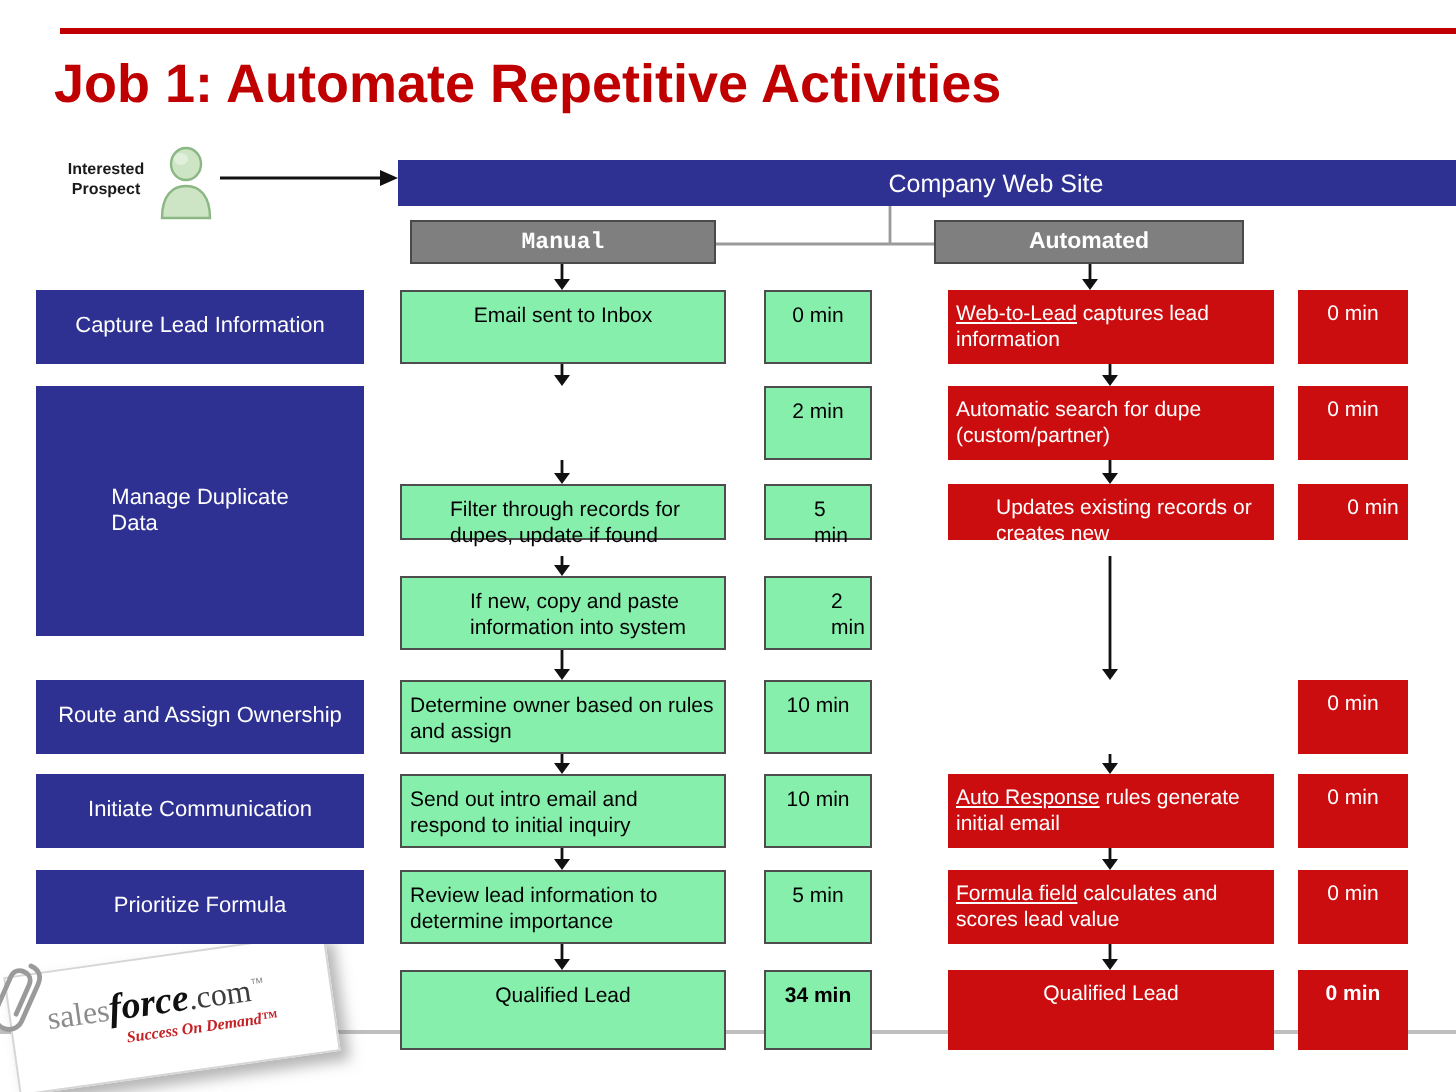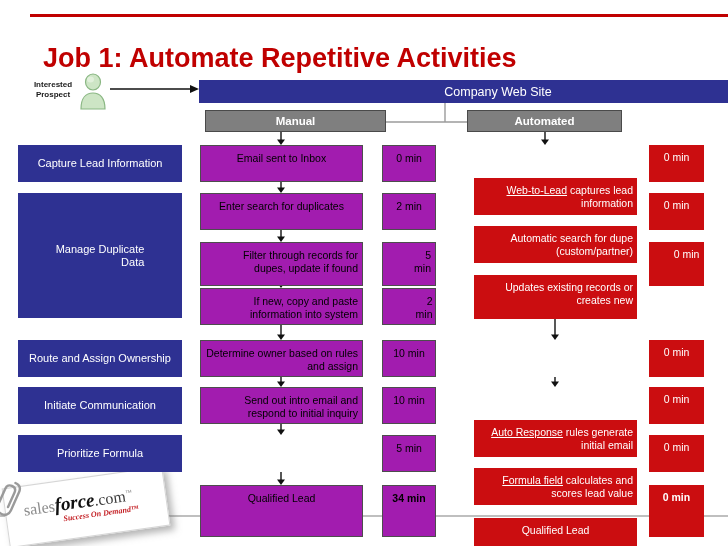--- a/index.html
+++ b/index.html
@@ -1,53 +1,53 @@
 <!DOCTYPE html>
 <html><head>
 <meta charset="utf-8">
 <style>
   html,body{margin:0;padding:0;background:#fff;}
   .stage{position:relative;width:728px;height:546px;background:#fff;overflow:hidden;
          font-family:"Liberation Sans",sans-serif;}
   
   .top-rule{position:absolute;left:30px;top:14px;width:698px;height:3px;background:#c00000;}
-  .title{position:absolute;left:27px;top:27px;margin:16px;font-size:27px;font-weight:bold;
+  .title{position:absolute;left:27px;top:27px;margin:0;font-size:27px;font-weight:bold;
          color:#c00000;letter-spacing:0;}
   
   .prospect-label{position:absolute;left:26px;top:80px;width:54px;text-align:center;
      font-size:8px;font-weight:bold;color:#1a1a1a;line-height:9.5px;white-space:pre-line;}
   .prospect-icon{position:absolute;left:78px;top:72px;}
   
   .connectors{position:absolute;left:0;top:0;z-index:1;pointer-events:none;}
   
   .banner{position:absolute;left:199px;top:80px;width:598px;height:23px;background:#2e3192;
      color:#fff;font-size:12.5px;display:flex;align-items:center;justify-content:center;z-index:2;}
   .col-header{position:absolute;top:110px;height:22px;background:#7f7f7f;border:1px solid #4a4a4a;
      color:#fff;font-size:11.5px;font-weight:bold;display:flex;align-items:center;justify-content:center;
      box-sizing:border-box;z-index:2;}
-  .manual-header{left:205px;width:181px;}
+  .manual-header{left:205px;width:153px;font-family:Liberation Mono, monospace;}
   .auto-header{left:467px;width:155px;}
   
   .box{position:absolute;box-sizing:border-box;display:flex;flex-direction:column;align-items:center;
-     justify-content:flex-start;text-align:right;z-index:2;font-size:10.5px;line-height:13px;
+     justify-content:flex-start;text-align:left;z-index:2;font-size:10.5px;line-height:13px;
      padding:6px 4px 2px 4px;}
   .blue{background:#2e3192;color:#fff;justify-content:center;padding-top:2px;white-space:pre-line;
      font-size:11px;left:18px;width:164px;}
-  .gray{background:#a21caf;border:1.3px solid #4d4d4d;color:#000;}
+  .gray{background:#86efac;border:1.3px solid #4d4d4d;color:#000;}
   .red{background:#cb0d10;color:#fff;}
   .mcol{left:200px;width:163px;}
   .mtime{left:382px;width:54px;}
-  .acol{left:474px;width:163px;margin-top:33px;}
+  .acol{left:474px;width:163px;}
   .atime{left:649px;width:55px;}
   .bold{font-weight:bold;}
   .u{text-decoration:underline;}
   
-  .r1{top:145px;height:37px;} .r2{top:193px;height:37px;} .r3{top:242px;height:44px;padding-left:24px;}
+  .r1{top:145px;height:37px;} .r2{top:193px;height:37px;} .r3{top:242px;height:28px;padding-left:24px;}
   .r4{top:288px;height:37px;padding-left:34px;} .r5{top:340px;height:37px;} .r6{top:387px;height:37px;}
-  .r7{top:435px;height:37px;} .r8{top:485px;height:52px;}
+  .r7{top:435px;height:37px;} .r8{top:485px;height:40px;}
   .s2{top:193px;height:125px;}
   
   .footer-line{position:absolute;left:0;top:515px;width:728px;height:2px;background:#bfbfbf;z-index:0;}
   
   .logo-card{position:absolute;left:5px;top:477px;width:160px;height:58px;background:#fff;
      border:1px solid #d6d6d6;box-shadow:4px 5px 7px rgba(110,110,110,.5);
      transform:rotate(-8deg);z-index:1;}
   .logo-text{position:absolute;left:18px;top:12px;white-space:nowrap;}
   .sf-sales{font-family:"Liberation Serif",serif;font-size:16px;color:#8c8c8c;}
   .sf-force{font-family:"Liberation Serif",serif;font-style:italic;font-weight:bold;font-size:19px;color:#101010;}
@@ -119,25 +119,25 @@
   <div class="col-header auto-header">Automated</div>
 
   <div class="box blue r1">Capture Lead Information</div>
   <div class="box blue s2">Manage Duplicate
 Data</div>
   <div class="box blue r5">Route and Assign Ownership</div>
   <div class="box blue r6">Initiate Communication</div>
   <div class="box blue r7">Prioritize Formula</div>
 
   <div class="box gray mcol r1">Email sent to Inbox</div>
-  <div class="box gray mcol r2">Enter search for duplicates</div>
   <div class="box gray mcol r3">Filter through records for dupes, update if found</div>
   <div class="box gray mcol r4">If new, copy and paste information into system</div>
   <div class="box gray mcol r6">Send out intro email and respond to initial inquiry</div>
   <div class="box gray mcol r5">Determine owner based on rules and assign</div>
+  <div class="box gray mcol r7">Review lead information to determine importance</div>
   <div class="box gray mcol r8">Qualified Lead</div>
 
   <div class="box gray mtime r1">0 min</div>
   <div class="box gray mtime r2">2 min</div>
   <div class="box gray mtime r3">5 min</div>
   <div class="box gray mtime r4">2 min</div>
   <div class="box gray mtime r5">10 min</div>
   <div class="box gray mtime r6">10 min</div>
   <div class="box gray mtime r7">5 min</div>
   <div class="box gray mtime r8 bold">34 min</div>

